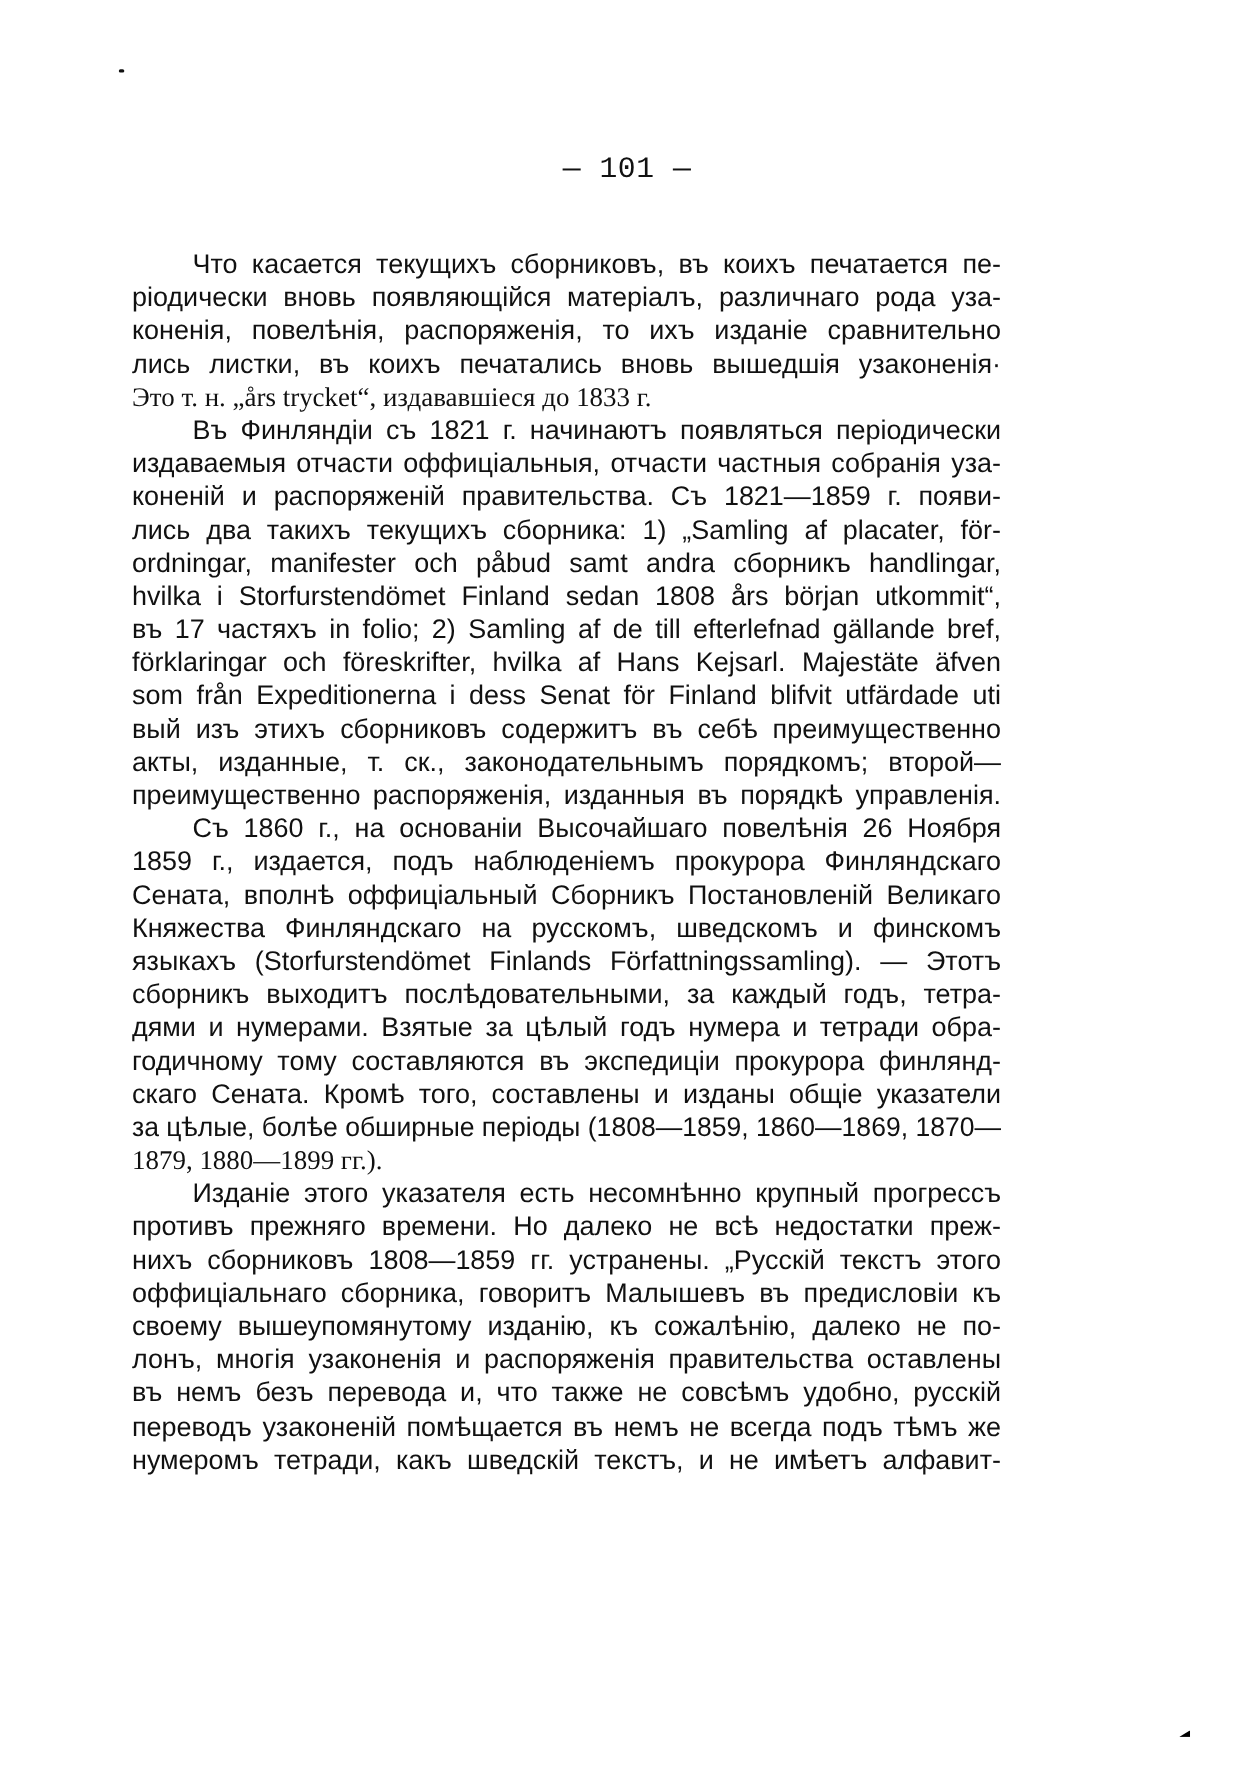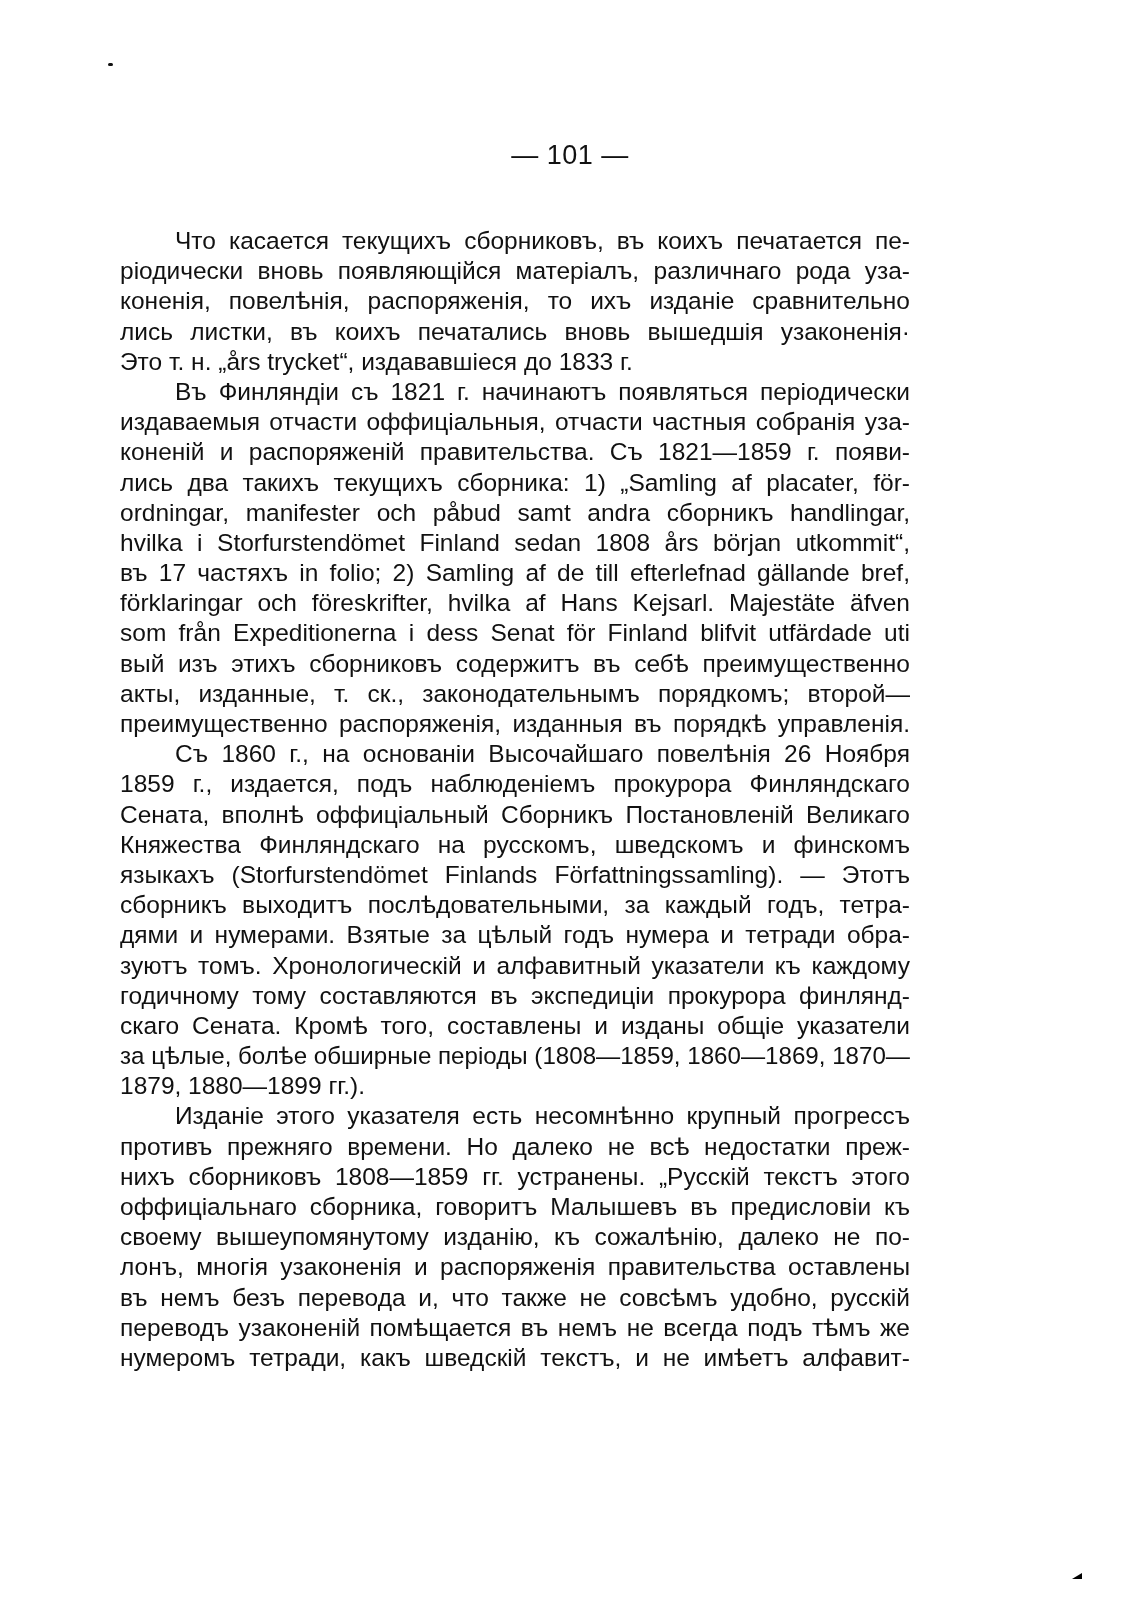--- a/index.html
+++ b/index.html
@@ -14,21 +14,21 @@
       overflow: hidden;
       color: #111111;
       font-family: "Liberation Serif", "DejaVu Serif", serif;
     }
     .page-number {
       position: absolute;
       top: 140px;
       left: 0;
       width: 1140px;
       text-align: center;
-      font-family: Liberation Sans, sans-serif;
+      font-family: Liberation Mono, monospace;
       font-stretch: condensed;
       font-size: 27px;
       letter-spacing: 0.5px;
     }
     .body-text {
       position: absolute;
       top: 189px;
       left: 120px;
       width: 790px;
       font-family: "Liberation Sans", "DejaVu Sans", sans-serif;
@@ -39,20 +39,21 @@
     .line {
       display: block;
       height: 30.2px;
       white-space: nowrap;
       text-align: justify;
       text-align-last: justify;
       transform-origin: left center;
     }
     .line.last {
       text-align-last: left;
+      font-family: Liberation Serif, serif;
     }
     .line.indent {
       padding-left: 55px;
     }
     .speck {
       position: absolute;
       background: #111;
     }
     .speck-1 {
       top: 63px; left: 108px; width: 5px; height: 3px; border-radius: 2px;
@@ -96,21 +97,20 @@
   </div>
 
   <div class="paragraph">
     <span class="line indent">Съ 1860 г., на основаніи Высочайшаго повелѣнія 26 Ноября</span>
     <span class="line">1859 г., издается, подъ наблюденіемъ прокурора Финляндскаго</span>
     <span class="line">Сената, вполнѣ оффиціальный Сборникъ Постановленій Великаго</span>
     <span class="line">Княжества Финляндскаго на русскомъ, шведскомъ и финскомъ</span>
     <span class="line">языкахъ (Storfurstendömet Finlands Författningssamling). — Этотъ</span>
     <span class="line">сборникъ выходитъ послѣдовательными, за каждый годъ, тетра-</span>
     <span class="line">дями и нумерами. Взятые за цѣлый годъ нумера и тетради обра-</span>
-    <span class="line">зуютъ томъ. Хронологическій и алфавитный указатели къ каждому</span>
     <span class="line">годичному тому составляются въ экспедиціи прокурора финлянд-</span>
     <span class="line">скаго Сената. Кромѣ того, составлены и изданы общіе указатели</span>
     <span class="line" style="width: 802.078px; padding-left: 0px; box-sizing: border-box; transform: scaleX(0.984941);">за цѣлые, болѣе обширные періоды (1808—1859, 1860—1869, 1870—</span>
     <span class="line last">1879, 1880—1899 гг.).</span>
   </div>
 
   <div class="paragraph">
     <span class="line indent">Изданіе этого указателя есть несомнѣнно крупный прогрессъ</span>
     <span class="line">противъ прежняго времени. Но далеко не всѣ недостатки преж-</span>
     <span class="line">нихъ сборниковъ 1808—1859 гг. устранены. „Русскій текстъ этого</span>

